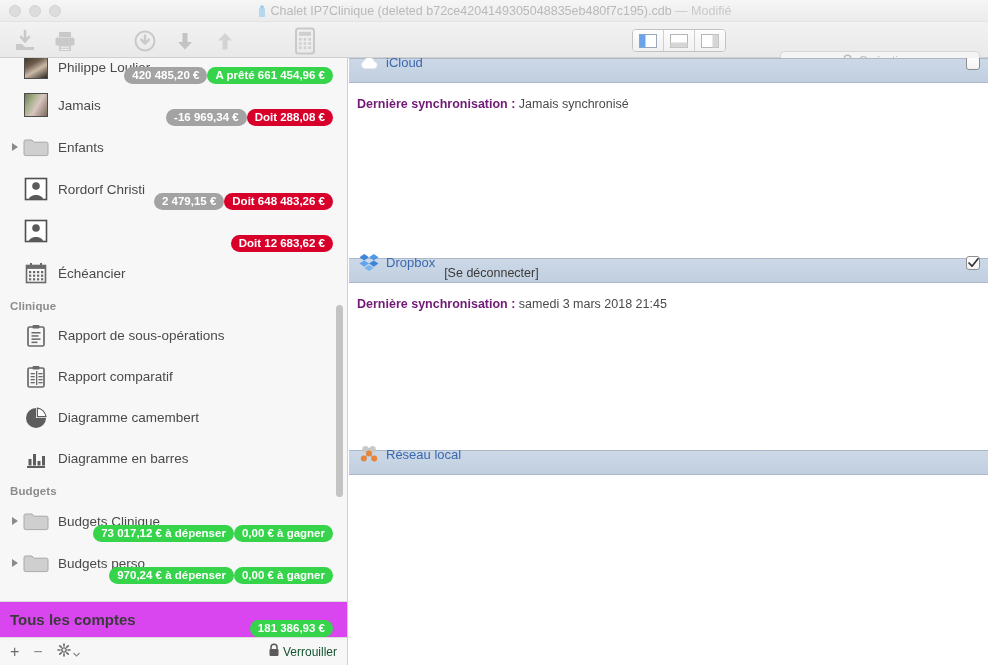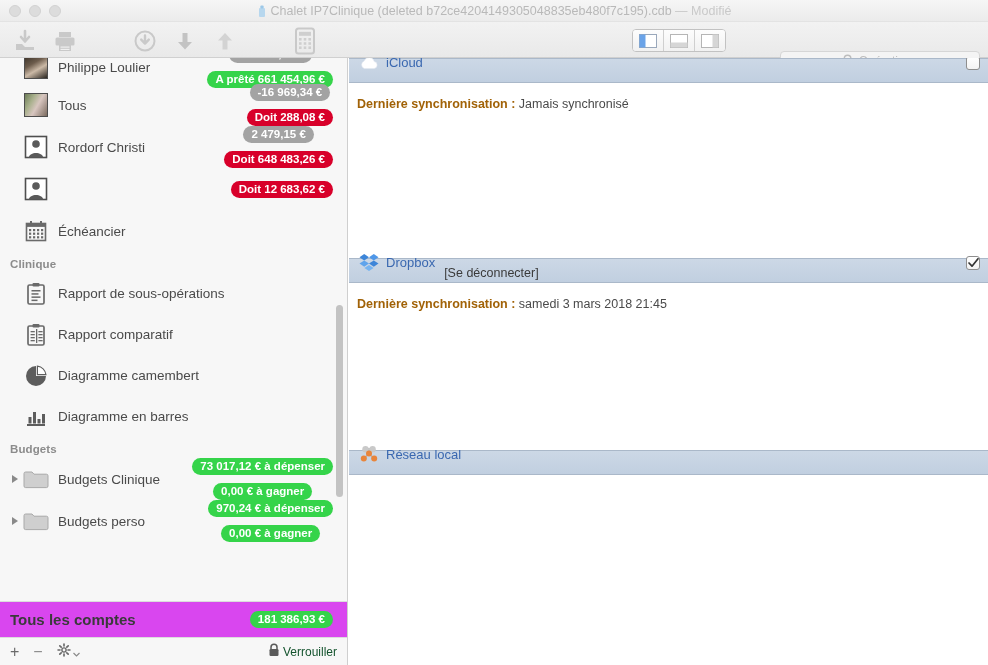--- a/index.html
+++ b/index.html
@@ -190,24 +190,24 @@
     white-space: nowrap;
     flex: 1 1 auto;
   }
   .sb-label.bold { font-weight: bold; font-size: 15px; color: #3a3a3a; }
   .badges {
     position: absolute;
     right: 14px;
     top: 0;
     height: 100%;
     display: flex;
-    flex-direction: column;
-    align-items: center;
+    flex-direction: row;
+    align-items: flex-end;
     justify-content: center;
-    gap: 8px;
+    gap: 0;
   }
   .badge {
     display: inline-block;
     border-radius: 9px;
     padding: 1px 8px 2px 8px;
     font-size: 11.5px;
     font-weight: bold;
     color: #ffffff;
     white-space: nowrap;
     line-height: 14px;
@@ -308,21 +308,21 @@
     align-items: center;
     justify-content: center;
     box-sizing: border-box;
   }
   .svc-body {
     padding: 14px 0 0 8px;
     font-size: 12.5px;
     color: #4a4a4a;
     box-sizing: border-box;
   }
-  .svc-body b { color: #a16207; }
+  .svc-body b { color: #701a75; }
   .panel-icloud  { height: 200px; }
   .panel-dropbox { height: 192px; }
   .panel-local   { height: 200px; }
 </style>
 </head>
 <body>
 
 <div id="app">
 
   <div class="titlebar">
@@ -446,27 +446,38 @@
           <span class="badge gray">420 485,20 €</span>
           <span class="badge green">A prêté 661 454,96 €</span>
         </div>
       </div>
 
       <div class="sb-row">
         <div class="disclosure"></div>
         <div class="sb-ico">
             <div class="avatar a2"></div>
           </div>
-        <div class="sb-label">Tous</div>
+        <div class="sb-label">Jamais</div>
         <div class="badges">
           <span class="badge gray">-16 969,34 €</span>
           <span class="badge red">Doit 288,08 €</span>
         </div>
       </div>
 
+      <div class="sb-row">
+        <div class="disclosure">
+            <span class="tri"></span>
+          </div>
+        <div class="sb-ico">
+          <svg width="26" height="20" viewBox="0 0 26 20">
+            <path d="M1 4.5 A1.6 1.6 0 0 1 2.6 3 H9 L11 5.2 H23.4 A1.6 1.6 0 0 1 25 6.8 V17 A1.6 1.6 0 0 1 23.4 18.6 H2.6 A1.6 1.6 0 0 1 1 17 Z" fill="#cfcfcf" stroke="#a9a9a9" stroke-width="1"></path>
+          </svg>
+        </div>
+        <div class="sb-label">Enfants</div>
+      </div>
 
       <div class="sb-row">
         <div class="disclosure"></div>
         <div class="sb-ico">
           <svg width="24" height="24" viewBox="0 0 24 24">
             <rect x="1.5" y="1.5" width="21" height="21" fill="#ffffff" stroke="#4f4f4f" stroke-width="1.6"></rect>
             <circle cx="12" cy="9" r="3.8" fill="#5a5a5a"></circle>
             <path d="M4.8 22.5 C5.6 16.4 18.4 16.4 19.2 22.5 Z" fill="#5a5a5a"></path>
           </svg>
         </div>

